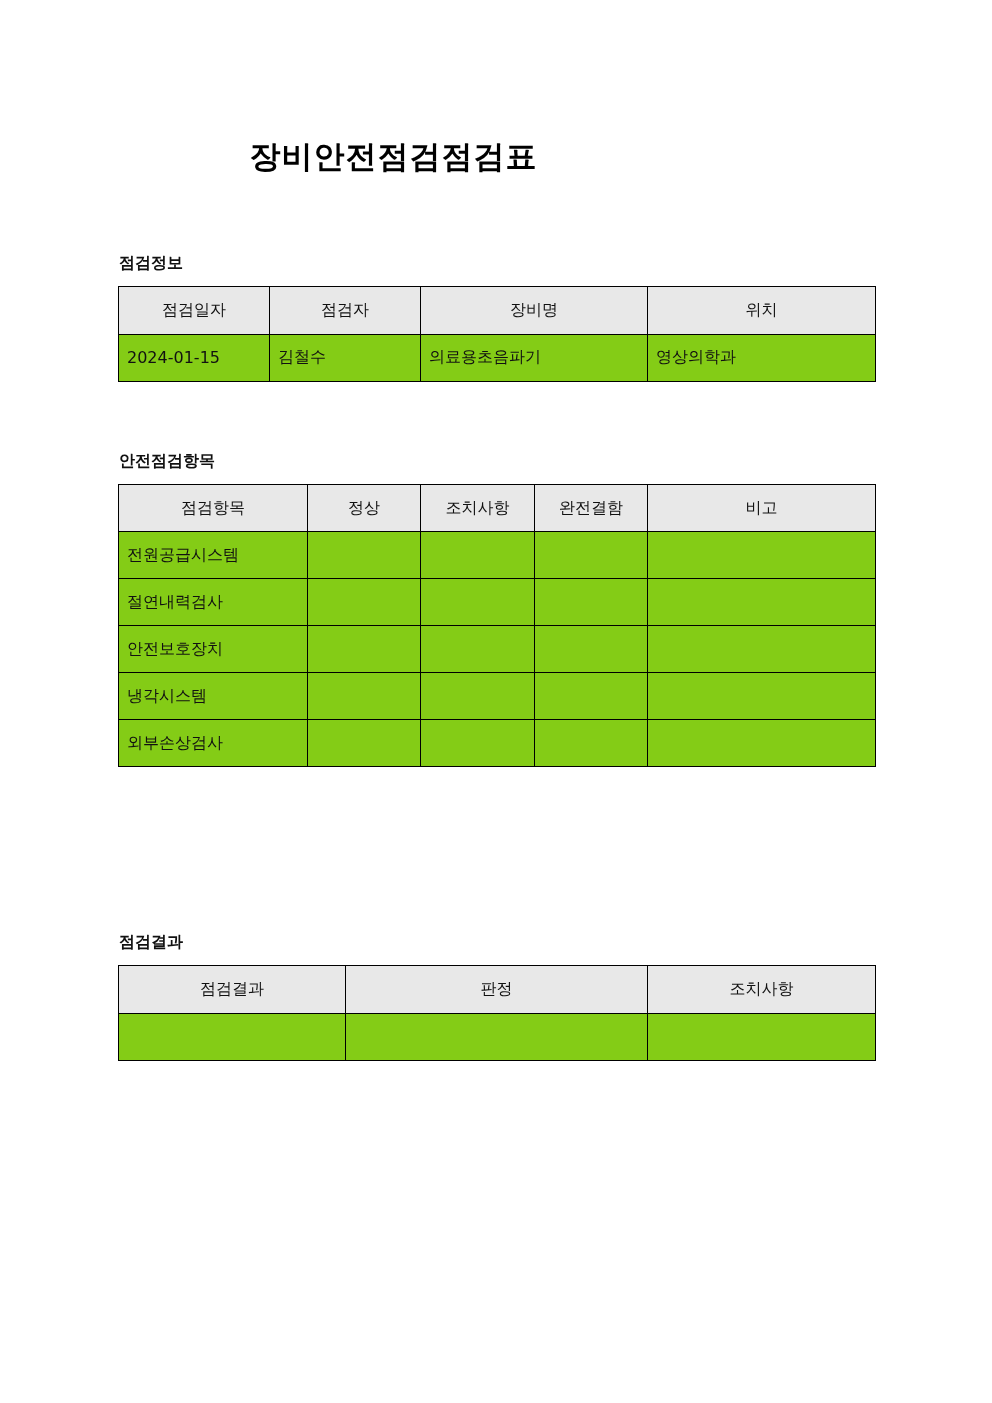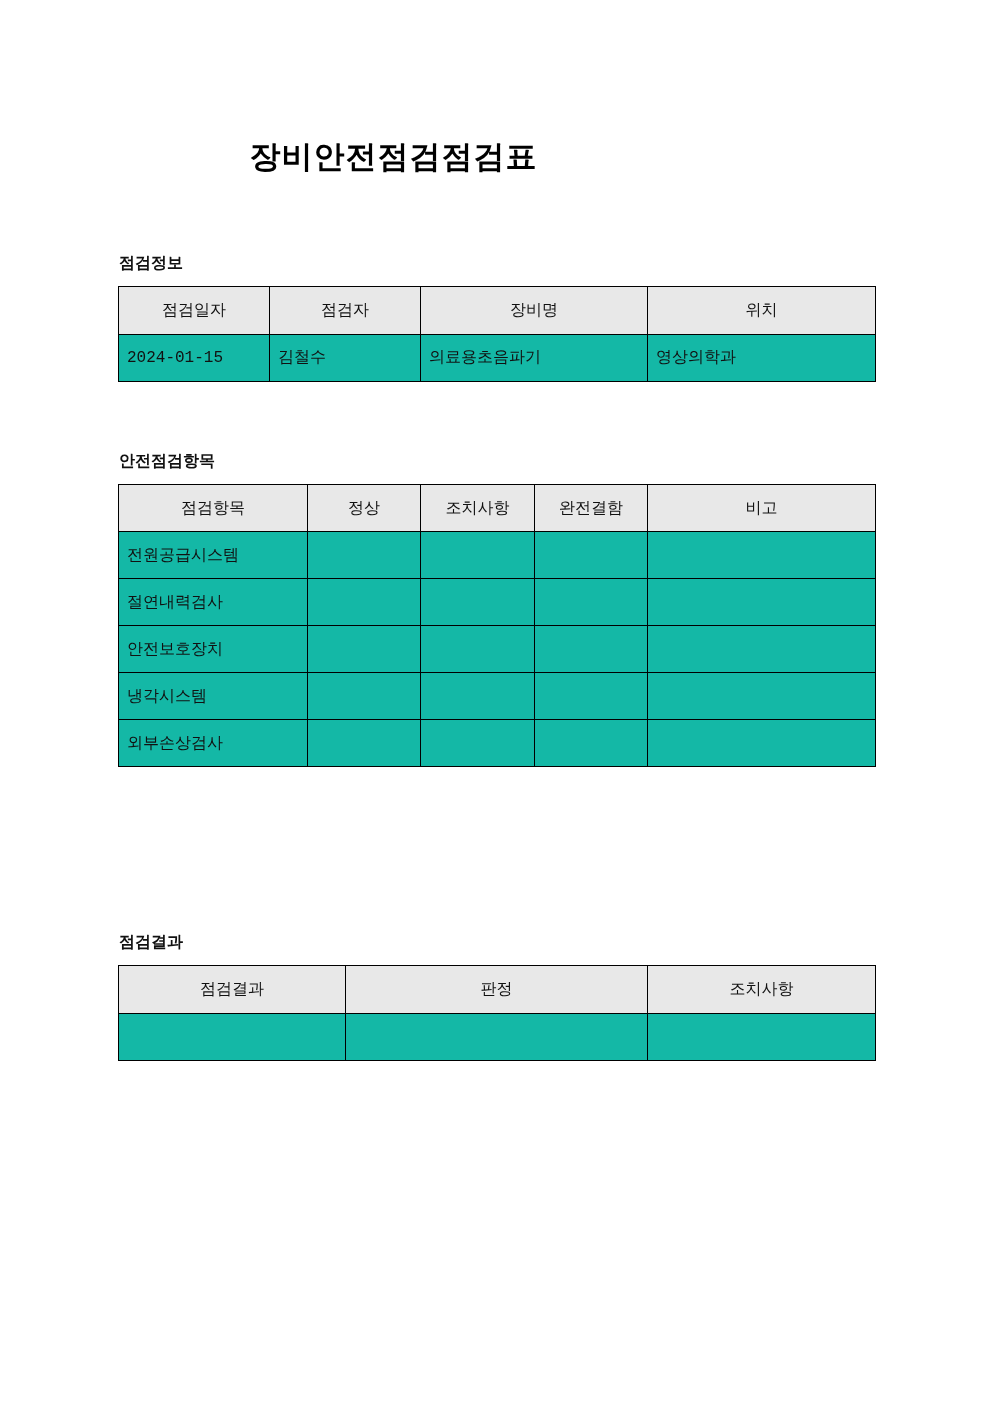--- a/index.html
+++ b/index.html
@@ -53,33 +53,33 @@
       white-space: nowrap;
       overflow: hidden;
     }
     table.doc-table th {
       background: #e8e8e8;
       font-weight: normal;
       text-align: center;
       color: #111;
     }
     table.doc-table td {
-      background: #14b8a6;
+      background: #84cc16;
       text-align: left;
       color: #111;
     }
     #info-section-label { top: 253px; }
     #info-table { top: 286px; }
     #items-section-label { top: 451px; }
     #items-table { top: 484px; }
     #result-section-label { top: 932px; }
     #result-table { top: 965px; }
     table.doc-table tr { height: 47px; }
     #items-table th, #items-table td { height: 47px; }
-    #info-table th, #info-table td { height: 47.5px; font-family: Liberation Mono, monospace; }
+    #info-table th, #info-table td { height: 47.5px; }
     #result-table th, #result-table td { height: 47.5px; }
   </style>
 </head>
 <body>
 
 <div class="page-title">장비안전점검점검표</div>
 
 <div class="section-label" id="info-section-label">점검정보</div>
 <table class="doc-table" id="info-table">
   <colgroup>

